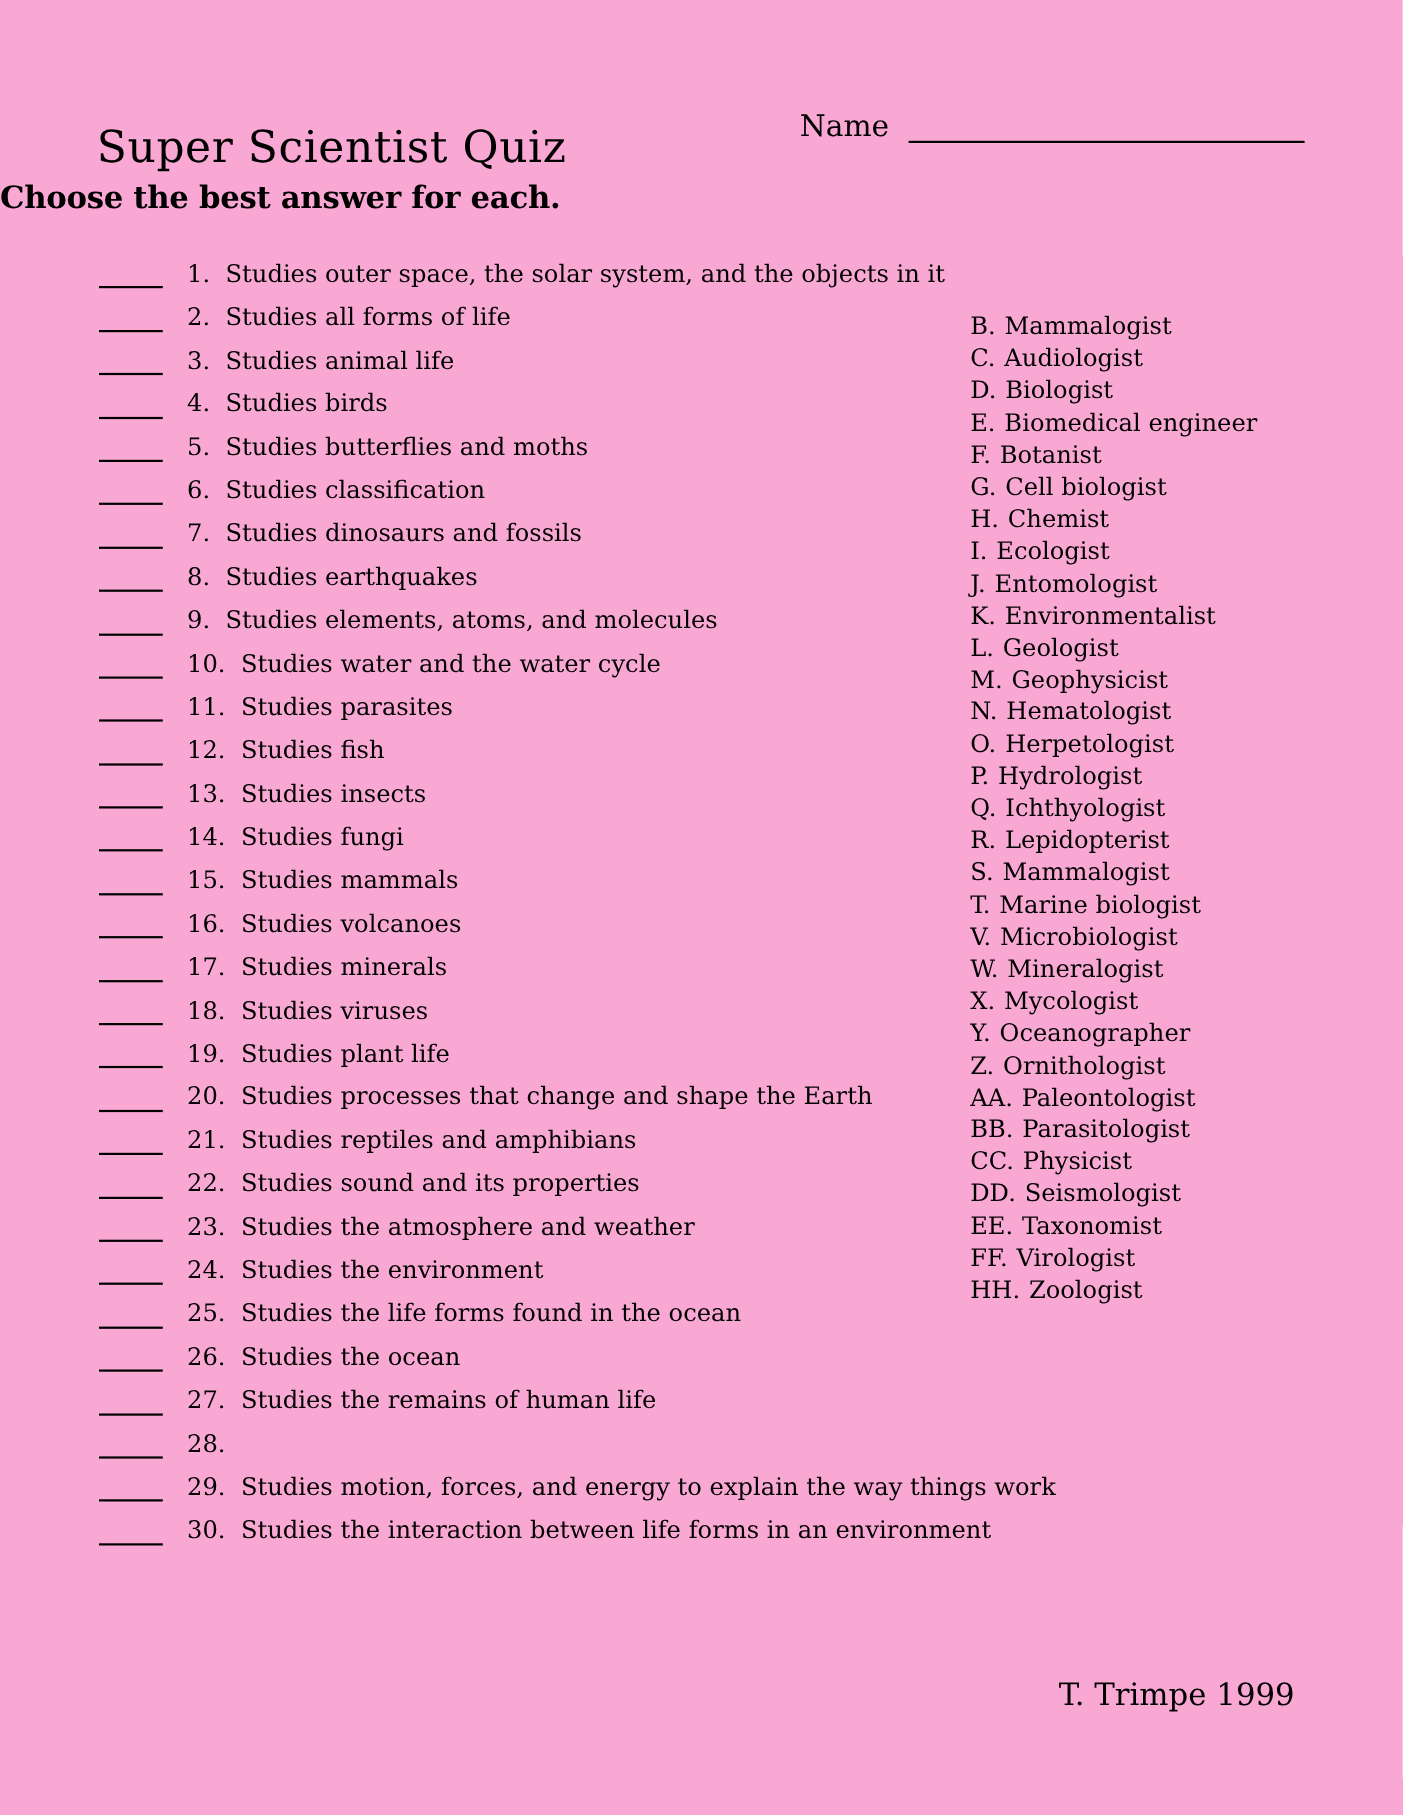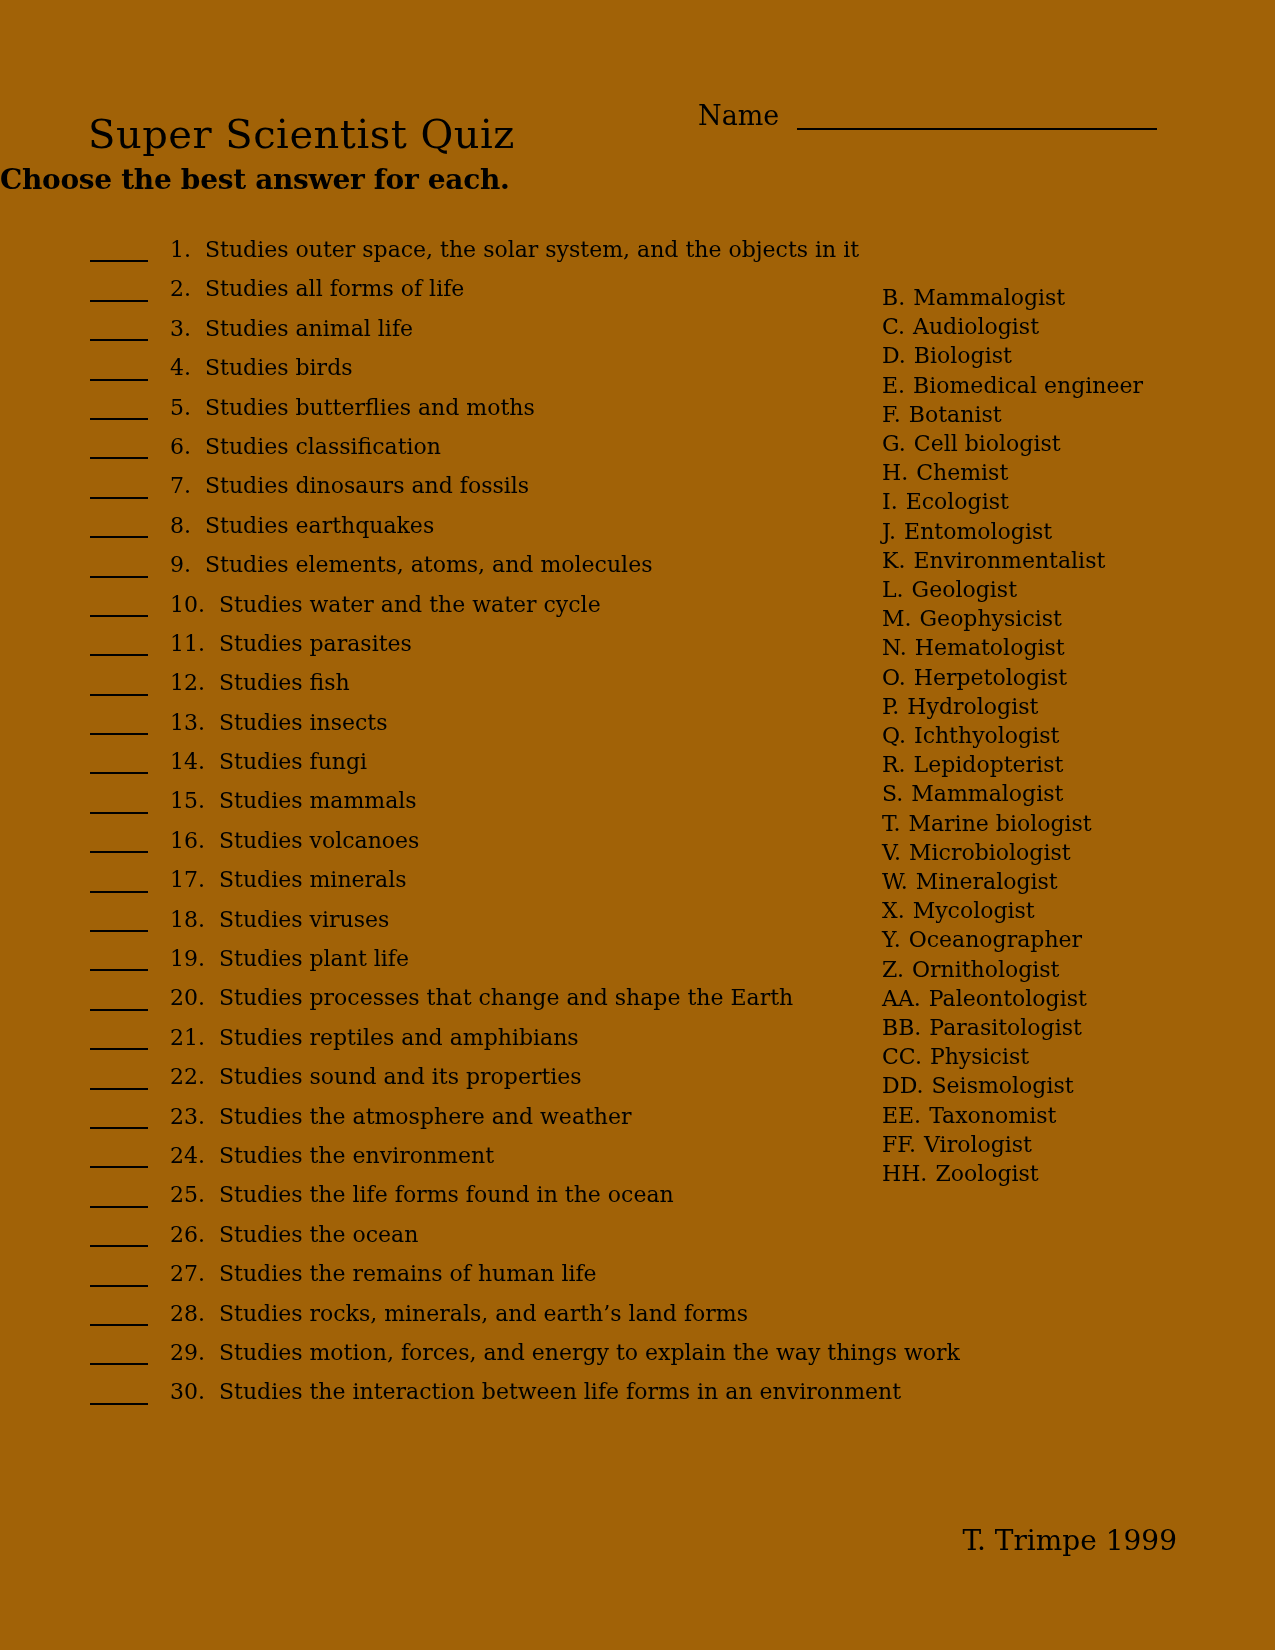--- a/index.html
+++ b/index.html
@@ -4,21 +4,21 @@
 <style>
   html, body {
     margin: 0;
     padding: 0;
     background: #e8e8e8;
   }
   .page {
     position: relative;
     width: 1275px;
     height: 1650px;
-    background: #a16207;
+    background: #f9a8d4;
     color: #000000;
     font-family: "DejaVu Serif", "Liberation Serif", serif;
     overflow: hidden;
     margin: 0 auto;
   }
 
   
   .title {
     position: absolute;
     left: 88px;
@@ -34,20 +34,21 @@
     left: 698px;
     top: 99px;
     height: 34px;
     display: flex;
     align-items: baseline;
   }
   .name-label {
     font-size: 27px;
     line-height: 34px;
     margin-right: 18px;
+    margin-left: 29px;
   }
   .name-line {
     width: 360px;
     height: 1px;
     border-bottom: 2px solid #000;
     align-self: flex-end;
     margin-bottom: 3px;
   }
 
   
@@ -265,21 +266,20 @@
         <span class="q-text">Studies the ocean</span>
       </div>
       <div class="q-row">
         <span class="q-blank"></span>
         <span class="q-num">27.</span>
         <span class="q-text">Studies the remains of human life</span>
       </div>
       <div class="q-row">
         <span class="q-blank"></span>
         <span class="q-num">28.</span>
-        <span class="q-text">Studies rocks, minerals, and earth’s land forms</span>
       </div>
       <div class="q-row">
         <span class="q-blank"></span>
         <span class="q-num">29.</span>
         <span class="q-text">Studies motion, forces, and energy to explain the way things work</span>
       </div>
       <div class="q-row">
         <span class="q-blank"></span>
         <span class="q-num">30.</span>
         <span class="q-text">Studies the interaction between life forms in an environment</span>

